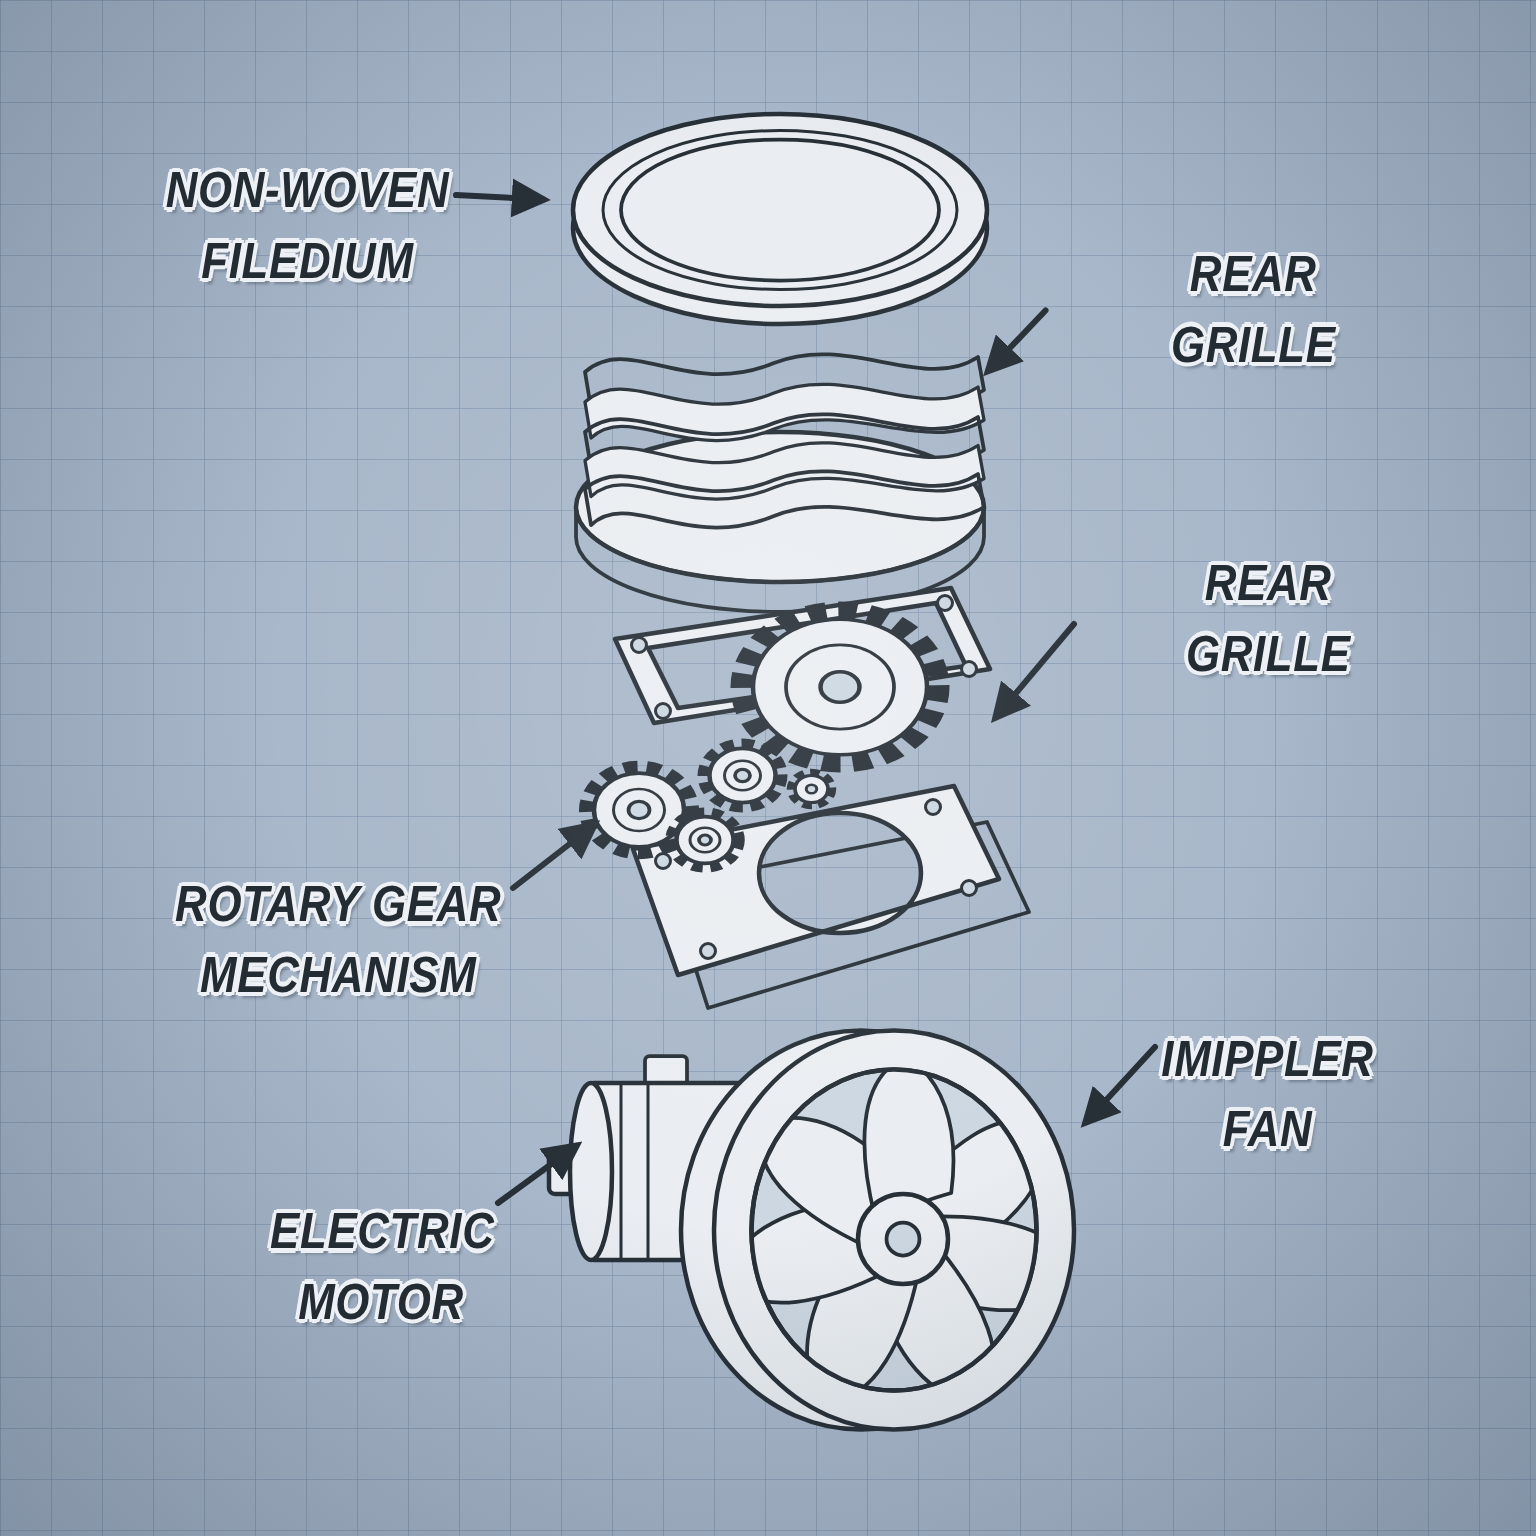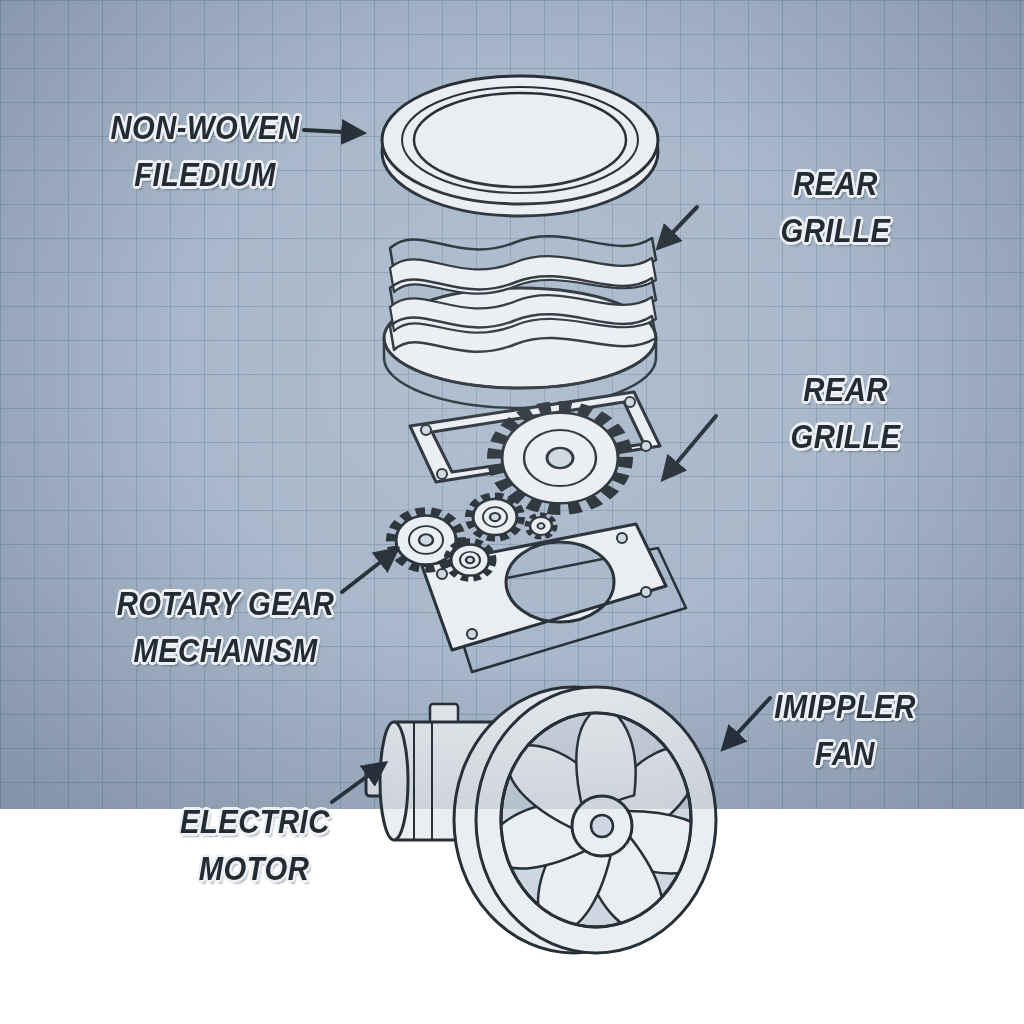--- a/index.html
+++ b/index.html
@@ -1,19 +1,19 @@
 <!DOCTYPE html>
 <html style="--bg: #a9b8ca; --grid: #8ea3b9; --ink: #272f37; --paper: #eaeef2; --shade: #ccd7e1; --label: #232b33; --halo: #edf1f5;"><head>
 <meta charset="utf-8">
 <title>Blueprint Diagram</title>
 <style>
   html,body{margin:0;padding:0;}
   body{width:1024px;height:1024px;overflow:hidden;font-family:"Liberation Sans",sans-serif;}
   .stage{
-    position:relative;width:1024px;height:809px;
+    position:relative;width:1024px;height:1024px;
     background-color:var(--bg,#a9b8ca);
     background-image:
       linear-gradient(rgba(120,142,168,.55) 1px, transparent 1px),
       linear-gradient(90deg, rgba(120,142,168,.55) 1px, transparent 1px);
     background-size:34px 34px;
   }
   .vignette{
     position:absolute;inset:0;pointer-events:none;z-index:5;
     background:
       radial-gradient(ellipse at 50% 45%, rgba(255,255,255,.10) 0%, rgba(0,0,0,0) 45%, rgba(42,58,80,.30) 100%);

